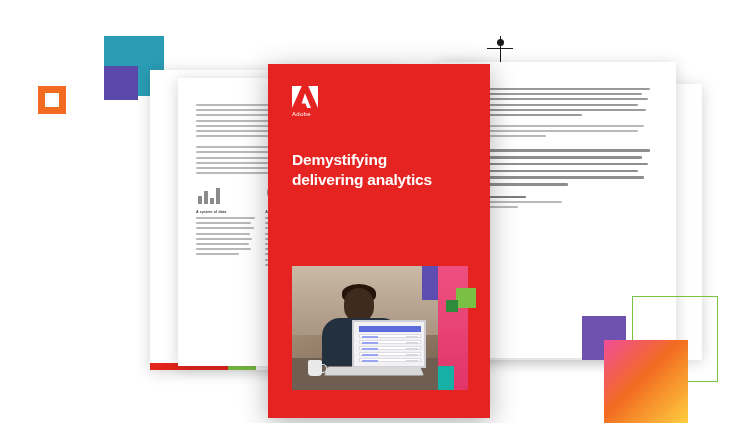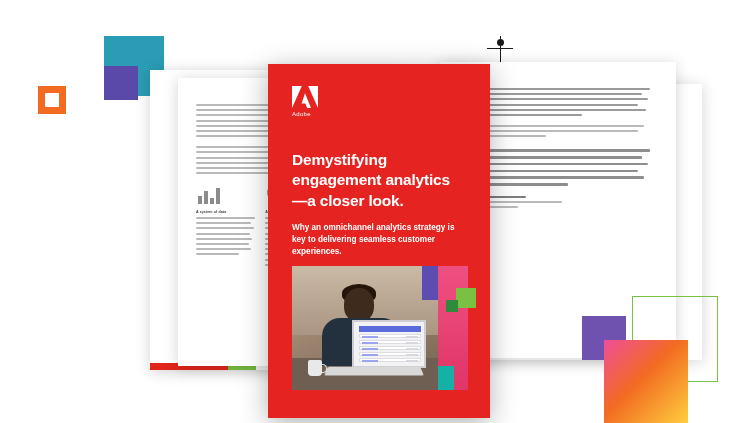--- a/index.html
+++ b/index.html
@@ -400,25 +400,23 @@
           <path d="M9.8 0 H0 V22 Z" fill="#ffffff"></path>
           <path d="M16.2 0 H26 V22 Z" fill="#ffffff"></path>
           <path d="M13 7.2 L19 22 H15.2 L13.4 17.4 H9.6 Z" fill="#ffffff"></path>
         </svg>
       </div>
       <div class="adobe-word">Adobe</div>
     </div>
 
     <div class="cover-title">
       <div>Demystifying</div>
-      <div>engagement analytics</div>
-      <div>—a closer look.</div>
-    </div>
-
-    <div class="cover-sub">Why an omnichannel analytics strategy is key to delivering seamless customer experiences.</div>
+      <div>delivering analytics</div>
+    </div>
+
 
     <div class="cover-photo">
       <div class="photo-bg"></div>
       <div class="photo-wall"></div>
       <div class="photo-desk"></div>
       <div class="person-hair"></div>
       <div class="person-head"></div>
       <div class="person-body"></div>
       <div class="laptop-screen">
         <div class="ui-head"></div>

